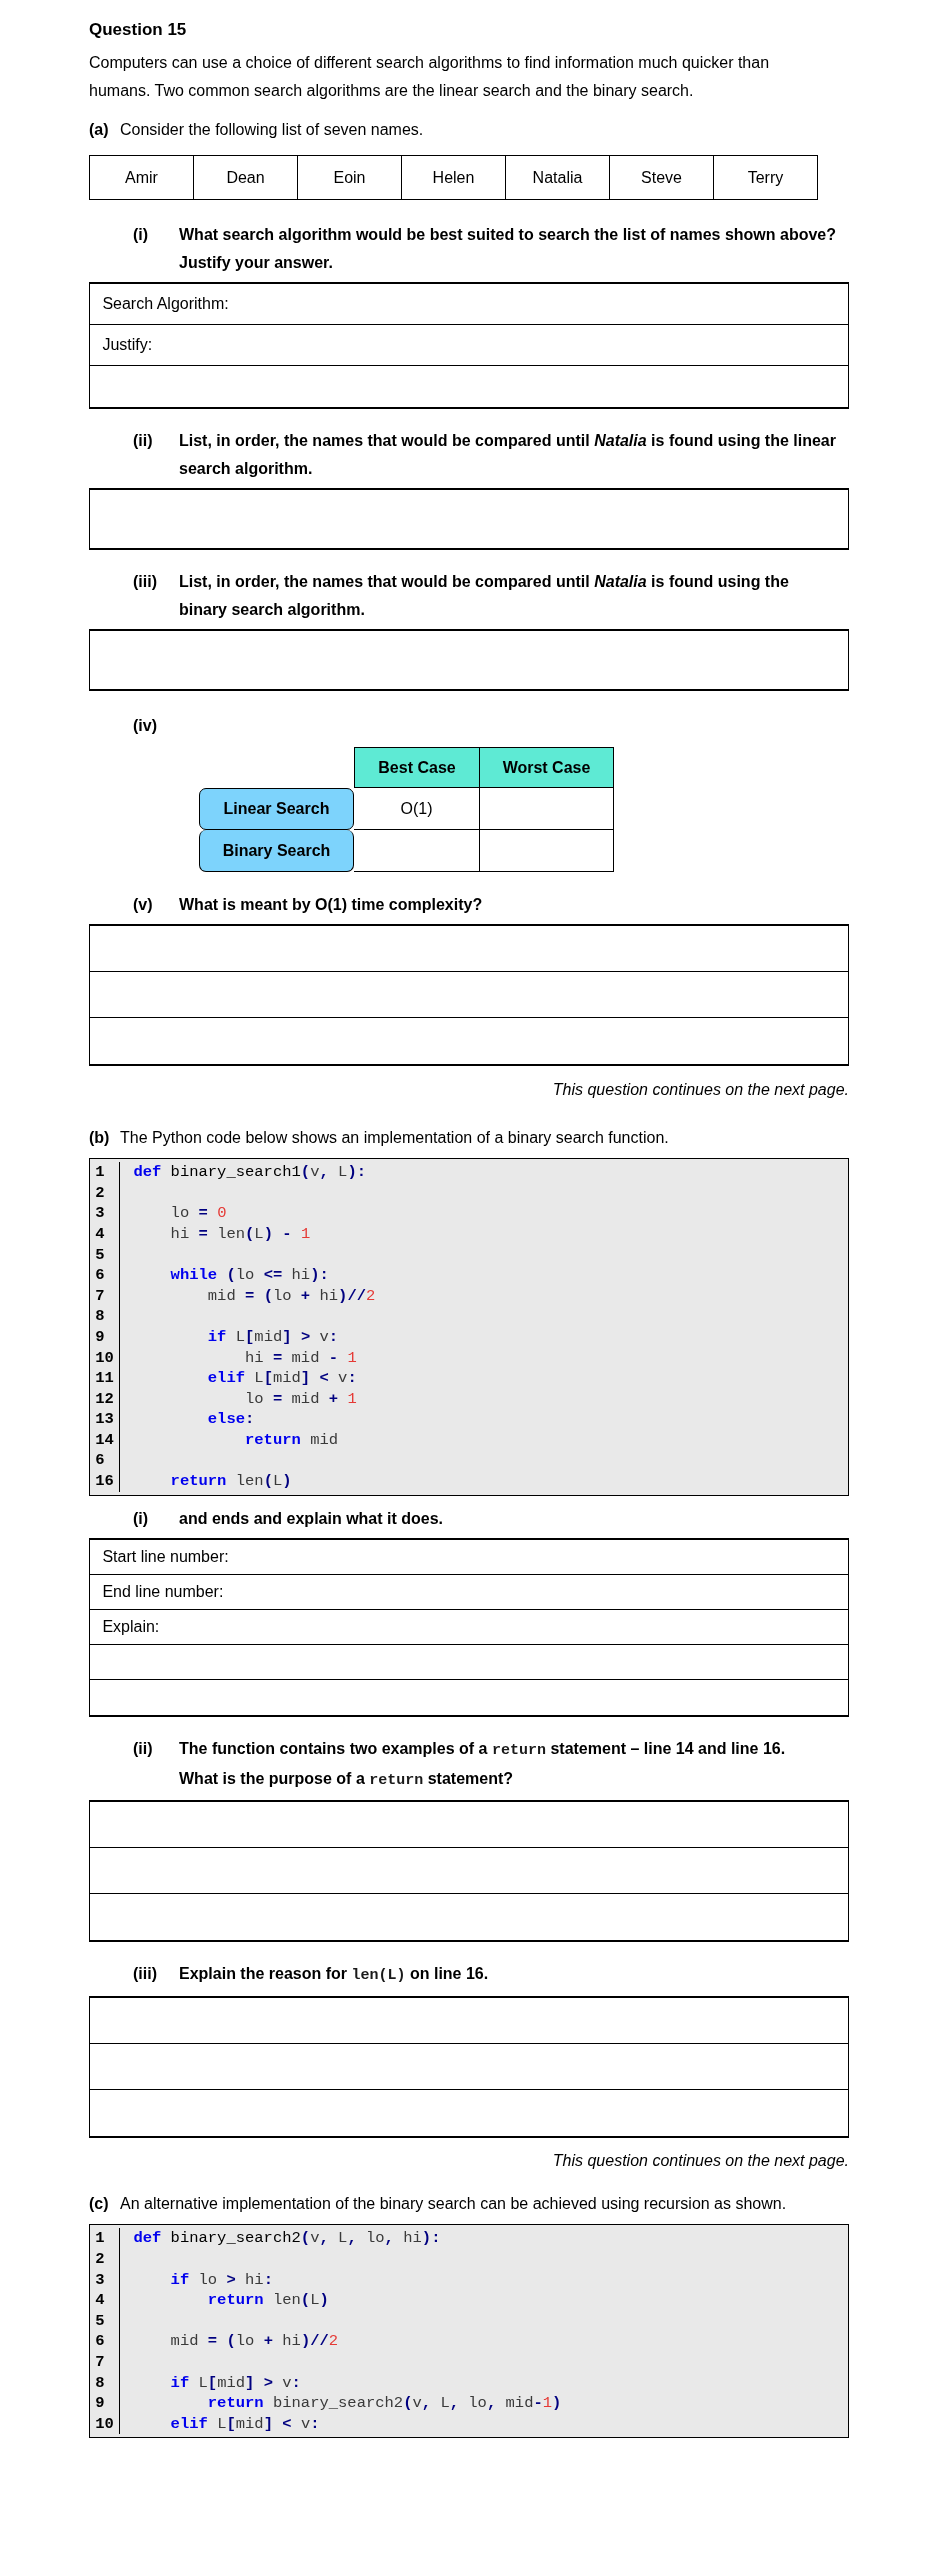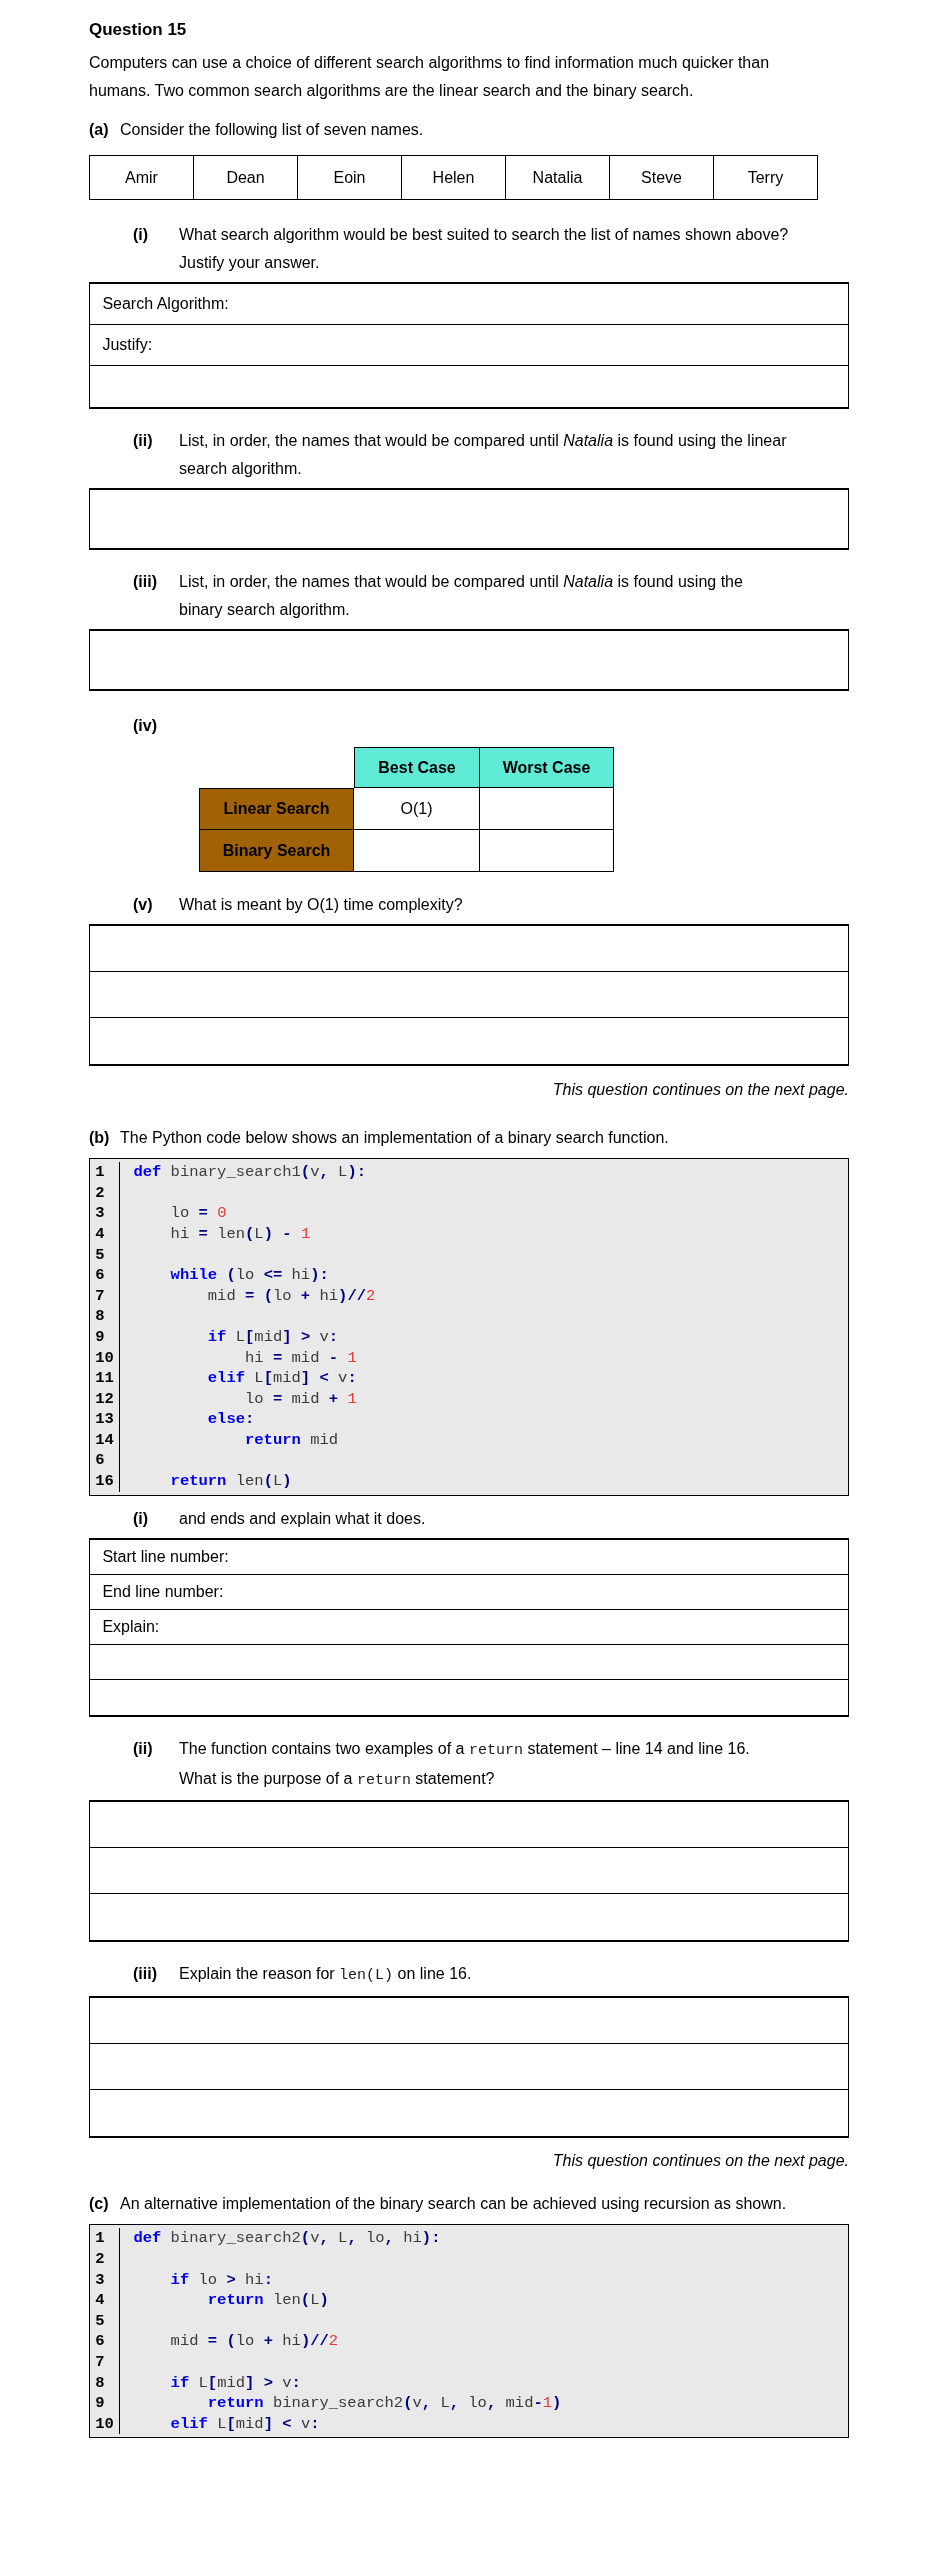--- a/index.html
+++ b/index.html
@@ -6,21 +6,21 @@
   body{width:937px;height:3364px;overflow:hidden;font-family:"Liberation Sans",sans-serif;color:#000;}
   .doc{padding:17.5px 88px 0 89px;}
   .title{font-size:17px;font-weight:700;line-height:23px;}
   .pline{font-size:16px;line-height:28px;white-space:nowrap;}
   .part{display:flex;}
   .part-label{width:31px;font-weight:700;font-size:16px;line-height:28px;flex:none;}
   .part-text{font-size:16px;line-height:28px;white-space:nowrap;}
   .q{display:flex;margin-left:44px;}
   .q-label{width:46px;font-weight:700;font-size:16px;line-height:28px;flex:none;}
   .q-body{font-size:16px;line-height:28px;}
-  .q-line{white-space:nowrap;}
+  .q-line{white-space:nowrap;font-weight:bold;}
   .it{font-style:italic;}
   .mono-inline{font-family:"Liberation Mono",monospace;font-size:15px;color:#1a1a1a;}
   .note{font-size:16px;font-style:italic;line-height:21.6px;text-align:right;}
   
   .ntable{border-collapse:collapse;margin:0;}
   .ntable td{border:1px solid #000;width:101px;height:41px;text-align:center;font-size:16px;}
   .ntable{border:1.5px solid #000;}
   
   .abox{border:1.5px solid #000;border-top-width:2.6px;border-bottom-width:2.6px;width:760px;box-sizing:border-box;}
   .arow{border-bottom:1px solid #000;display:flex;align-items:center;padding-left:12.4px;box-sizing:border-box;}
@@ -29,34 +29,34 @@
   .rows92 .arow{height:41px;}
   .rows90 .arow{height:46px;}
   .rows68 .arow{height:35px;}
   .rows112 .arow{height:58px;}
   
   .ctable{margin-left:110px;display:grid;grid-template-columns:155px 126px 134px;grid-template-rows:41px 42px 42px;}
   .ct{display:flex;align-items:center;justify-content:center;font-size:16px;box-sizing:border-box;}
   .ct-h{background:#5eead4;font-weight:700;border-top:1.5px solid #000;border-right:1px solid #000;border-bottom:1px solid #000;}
   .ct-h.first{border-left:1.5px solid #000;}
   .ct-h.last{border-right:1.5px solid #000;}
-  .ct-l{background:#a16207;font-weight:700;border-left:1.5px solid #000;border-right:1px solid #000;border-bottom:1px solid #000;}
+  .ct-l{background:#7dd3fc;font-weight:700;border-left:1.5px solid #000;border-right:1px solid #000;border-bottom:1px solid #000;border-radius:7px;}
   .ct-l.toprow{border-top:1.5px solid #000;}
   .ct-c{background:#fff;border-right:1px solid #000;border-bottom:1px solid #000;}
   .ct-c.last{border-right:1.5px solid #000;}
   .ct-corner{background:transparent;}
   
   .codeblock{border:1.3px solid #000;background:#e9e9e9;width:760px;box-sizing:border-box;padding:3.1px 0;}
   .code-line{display:flex;height:20.6px;line-height:20.6px;font-family:"Liberation Mono",monospace;font-size:15.5px;}
   .ln{flex:none;width:30px;border-right:1px solid #000;font-weight:700;color:#000;padding-left:5.2px;box-sizing:border-box;}
   .cd{white-space:pre;padding-left:13.4px;}
   .tk-k{color:#0000ee;font-weight:700;}
   .tk-o{color:#000080;font-weight:700;}
   .tk-n{color:#e53935;}
-  .tk-f{color:#404040;}
+  .tk-f{color:#000000;}
   .tk-p{color:#3a3a3a;}.mb10{margin-bottom:5.2px;}.mb12{margin-bottom:6.2px;}.mb14{margin-bottom:7.2px;}
   .mb16{margin-bottom:8.2px;}.mb18{margin-bottom:9.3px;}.mb22{margin-bottom:11.3px;}.mb24{margin-bottom:12.4px;}
   .mb26{margin-bottom:13.4px;}.mb34{margin-bottom:17.5px;}.mb36{margin-bottom:18.5px;}.mb40{margin-bottom:20.6px;}
   .mb44{margin-bottom:23px;}
 </style>
 </head>
 <body>
 
 <div class="doc">
 

